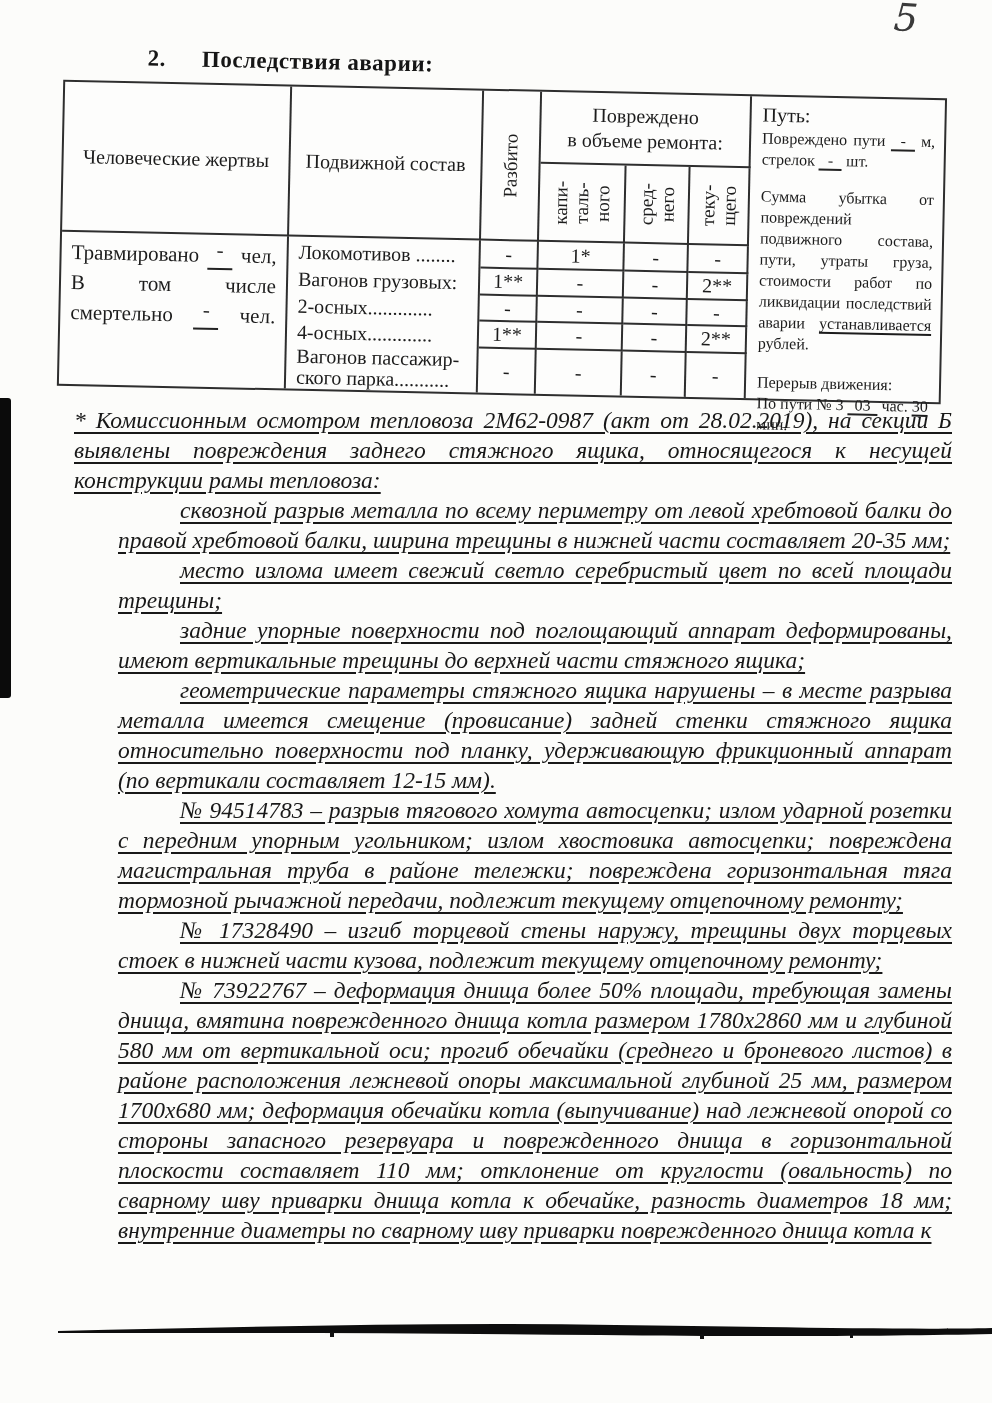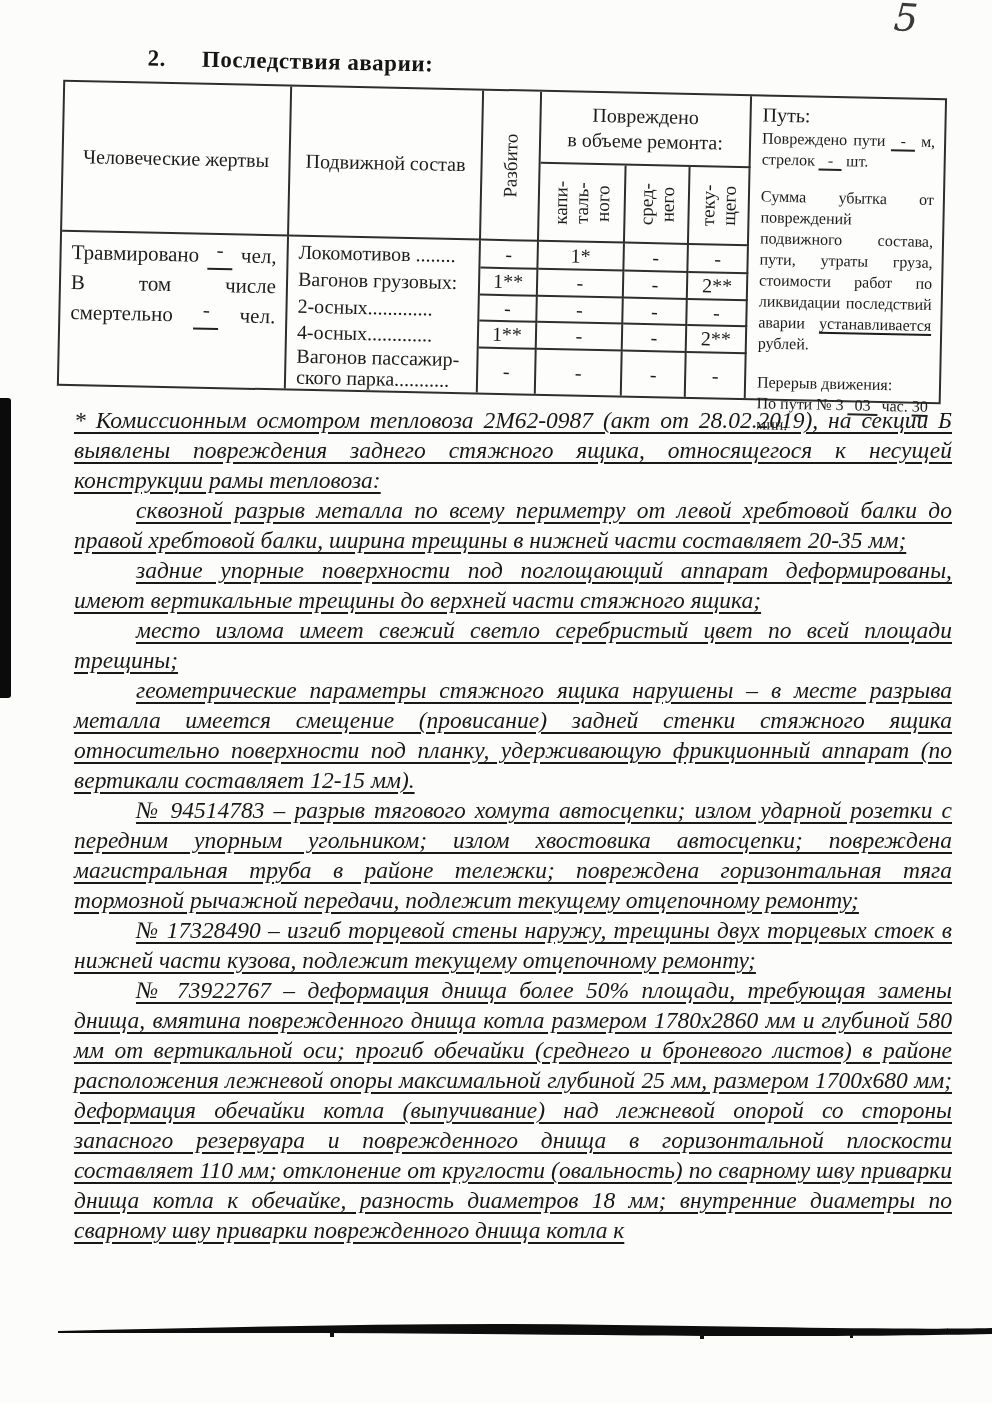--- a/index.html
+++ b/index.html
@@ -54,21 +54,21 @@
   .us  { text-decoration:underline; text-decoration-thickness:2px; text-underline-offset:3px; }
   .path-title { font-size:20px; margin-bottom:2px; }
   .path-line1 { display:flex; justify-content:space-between; align-items:flex-end; }
   .path-loss  { text-align:justify; margin-top:16px; }
   .path-break-title { margin-top:18px; }
   
   .body-text { position:absolute; left:74px; top:405px; width:878px;
     font-style:italic; font-size:23.5px; line-height:30px; color:#181818; }
   .para { margin:0; text-align:justify;
     text-decoration:underline; text-decoration-thickness:1.5px; text-underline-offset:4px; }
-  .ind { text-indent:62px; }
+  .ind { text-indent:62px;margin-left:44px; }
   
   .left-strip { position:absolute; left:0; top:398px; width:11px; height:300px;
     background:#0b0b0b; border-radius:0 3px 3px 0; }
   .bottom-bar { position:absolute; left:0; top:1316px; }
 </style>
 </head>
 <body>
 
 <div class="page-num">5</div>
 
@@ -178,22 +178,22 @@
     <div class="cell dcell center nb" style="grid-column:3;grid-row:7">-</div>
     <div class="cell dcell center nb" style="grid-column:4;grid-row:7">-</div>
     <div class="cell dcell center nb" style="grid-column:5;grid-row:7">-</div>
     <div class="cell dcell center nb" style="grid-column:6;grid-row:7">-</div>
   </div>
 </div>
 
 <div class="body-text">
   <p class="para">* Комиссионным осмотром тепловоза 2М62-0987 (акт от 28.02.2019), на секции Б выявлены повреждения заднего стяжного ящика, относящегося к несущей конструкции рамы тепловоза:</p>
   <p class="para ind">сквозной разрыв металла по всему периметру от левой хребтовой балки до правой хребтовой балки, ширина трещины в нижней части составляет 20-35 мм;</p>
+  <p class="para ind">место излома имеет свежий светло серебристый цвет по всей площади трещины;</p>
   <p class="para ind">задние упорные поверхности под поглощающий аппарат деформированы, имеют вертикальные трещины до верхней части стяжного ящика;</p>
-  <p class="para ind">место излома имеет свежий светло серебристый цвет по всей площади трещины;</p>
   <p class="para ind">геометрические параметры стяжного ящика нарушены – в месте разрыва металла имеется смещение (провисание) задней стенки стяжного ящика относительно поверхности под планку, удерживающую фрикционный аппарат (по вертикали составляет 12-15 мм).</p>
   <p class="para ind">№ 94514783 – разрыв тягового хомута автосцепки; излом ударной розетки с передним упорным угольником; излом хвостовика автосцепки; повреждена магистральная труба в районе тележки; повреждена горизонтальная тяга тормозной рычажной передачи, подлежит текущему отцепочному ремонту;</p>
   <p class="para ind">№ 17328490 – изгиб торцевой стены наружу, трещины двух торцевых стоек в нижней части кузова, подлежит текущему отцепочному ремонту;</p>
   <p class="para ind">№ 73922767 – деформация днища более 50% площади, требующая замены днища, вмятина поврежденного днища котла размером 1780х2860 мм и глубиной 580 мм от вертикальной оси; прогиб обечайки (среднего и броневого листов) в районе расположения лежневой опоры максимальной глубиной 25 мм, размером 1700х680 мм; деформация обечайки котла (выпучивание) над лежневой опорой со стороны запасного резервуара и поврежденного днища в горизонтальной плоскости составляет 110 мм; отклонение от круглости (овальность) по сварному шву приварки днища котла к обечайке, разность диаметров 18 мм; внутренние диаметры по сварному шву приварки поврежденного днища котла к</p>
 </div>
 
 <div class="left-strip"></div>
 <svg class="bottom-bar" width="992" height="28">
   <path d="M 58 15 C 250 11, 430 6, 615 9 C 780 11, 915 14, 992 12 L 992 18 C 900 20, 760 21, 600 19 C 420 17, 230 17, 58 17 Z" fill="#0d0d0d"></path>
   <rect x="330" y="16" width="4" height="5" fill="#111"></rect>

